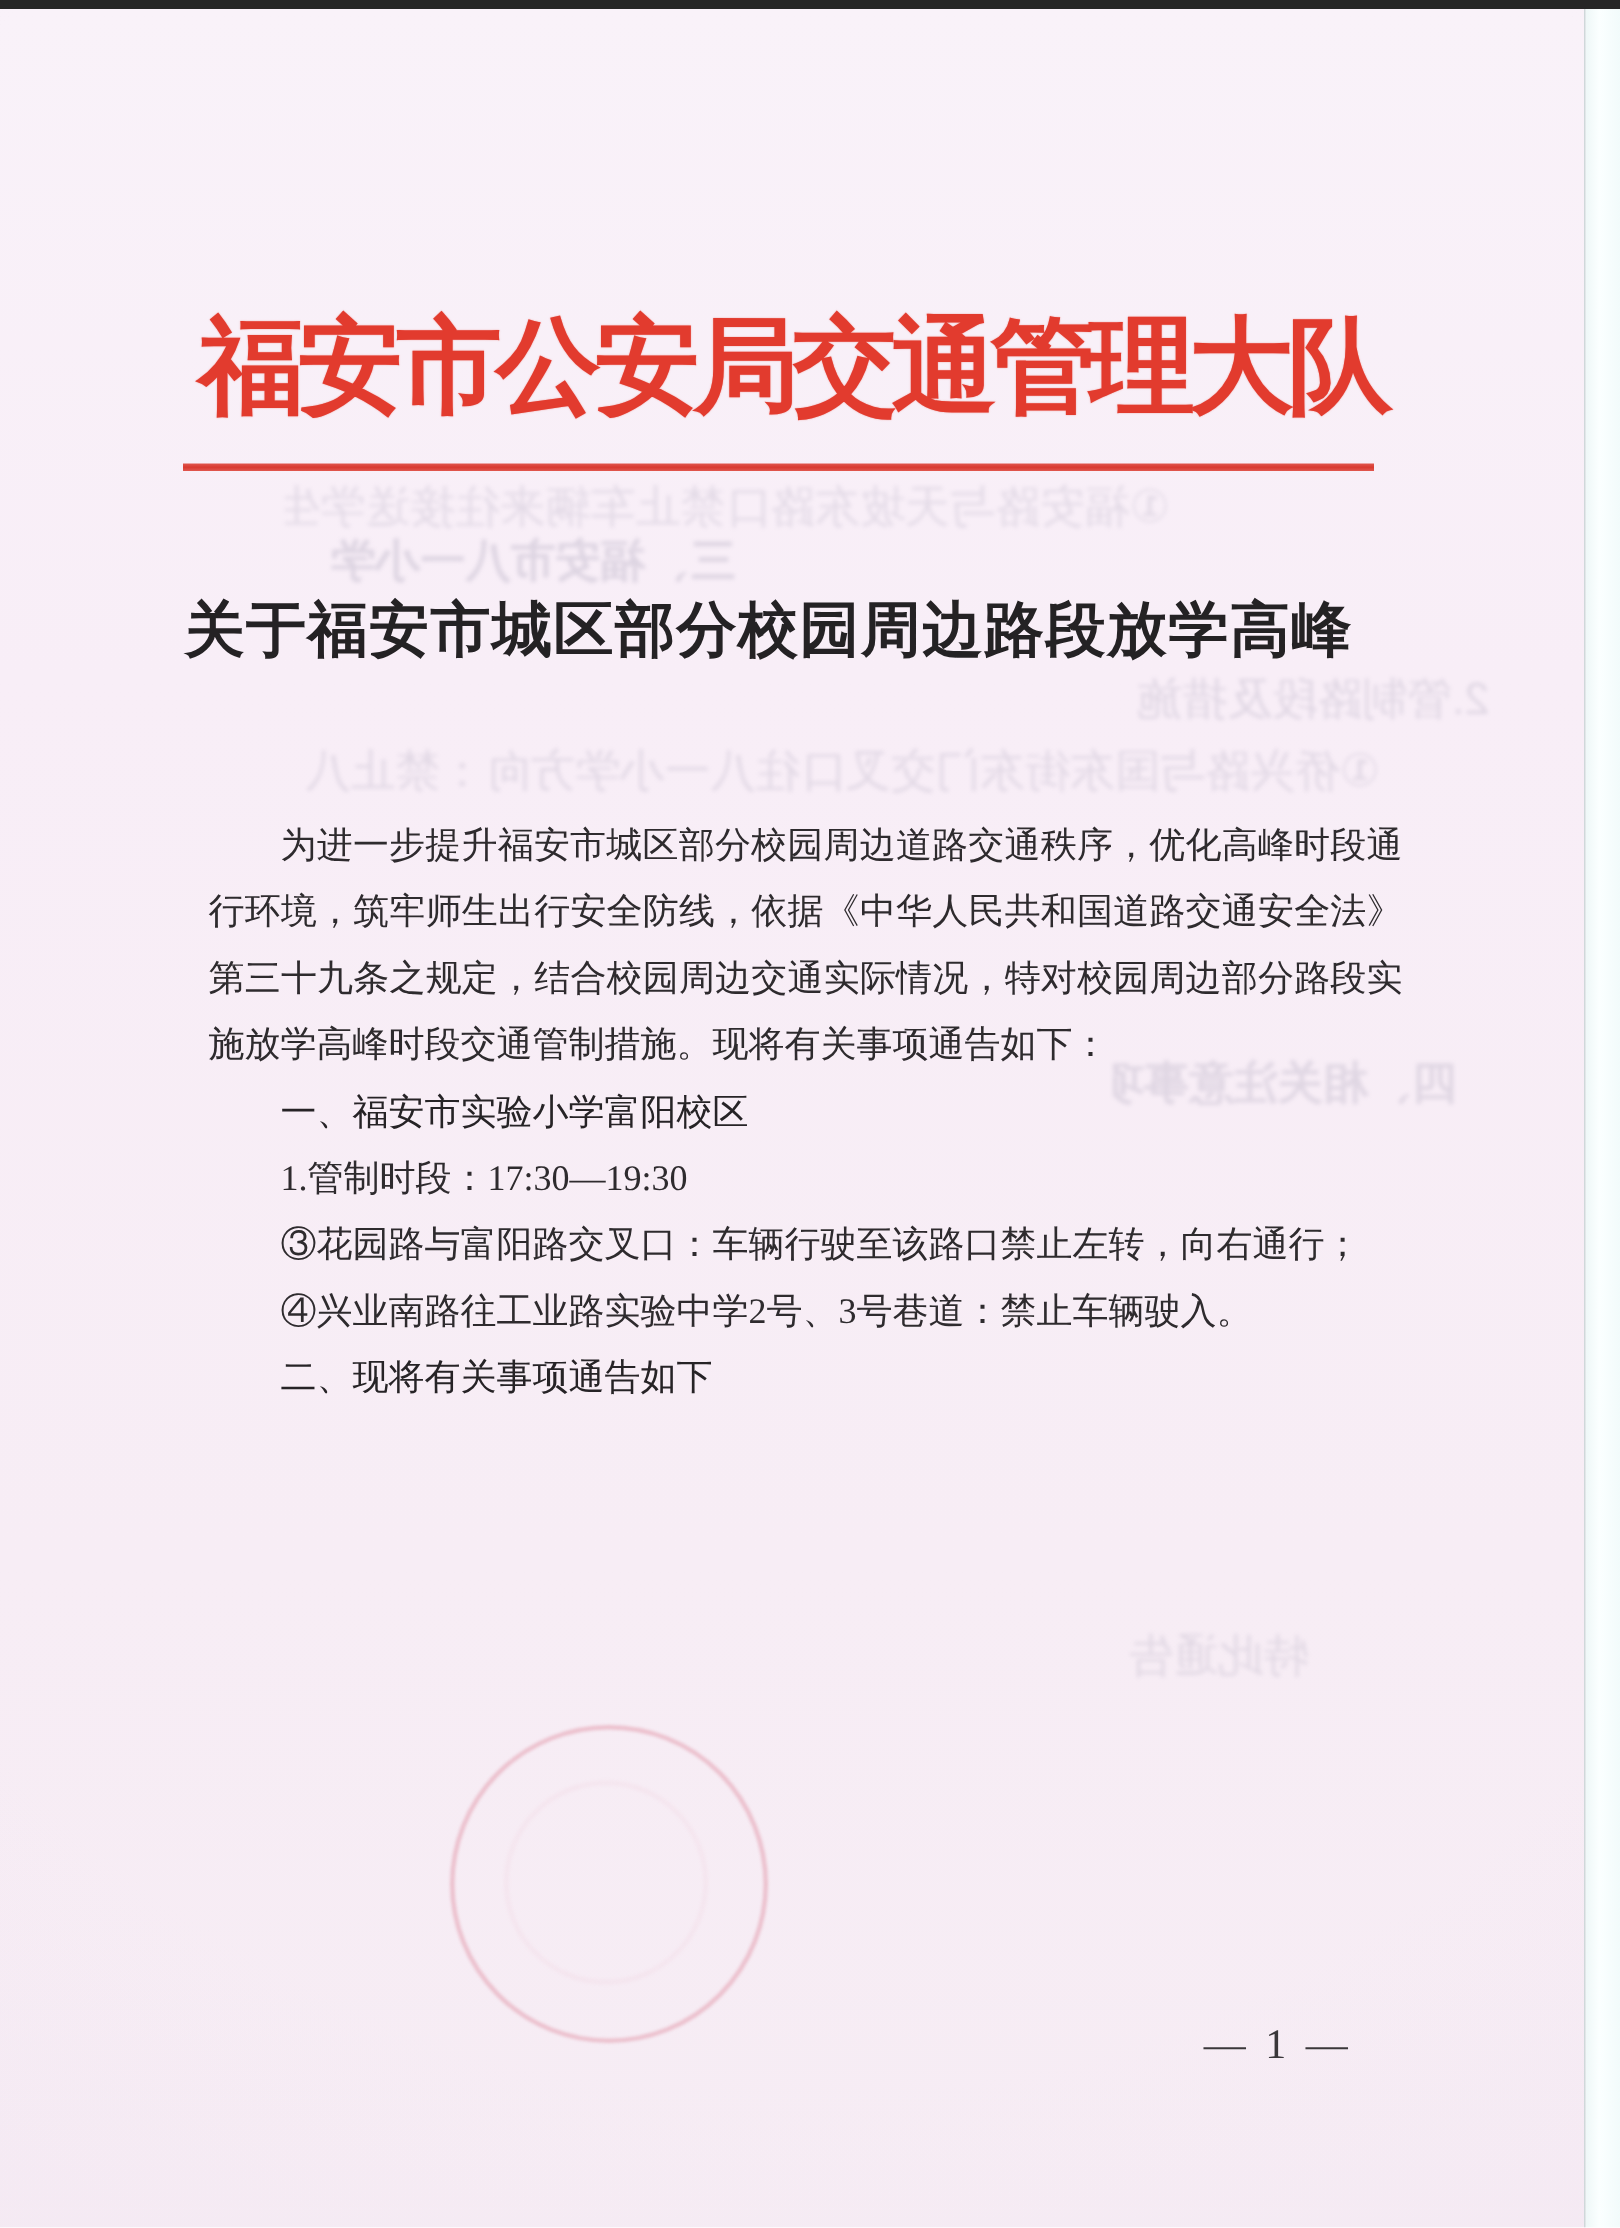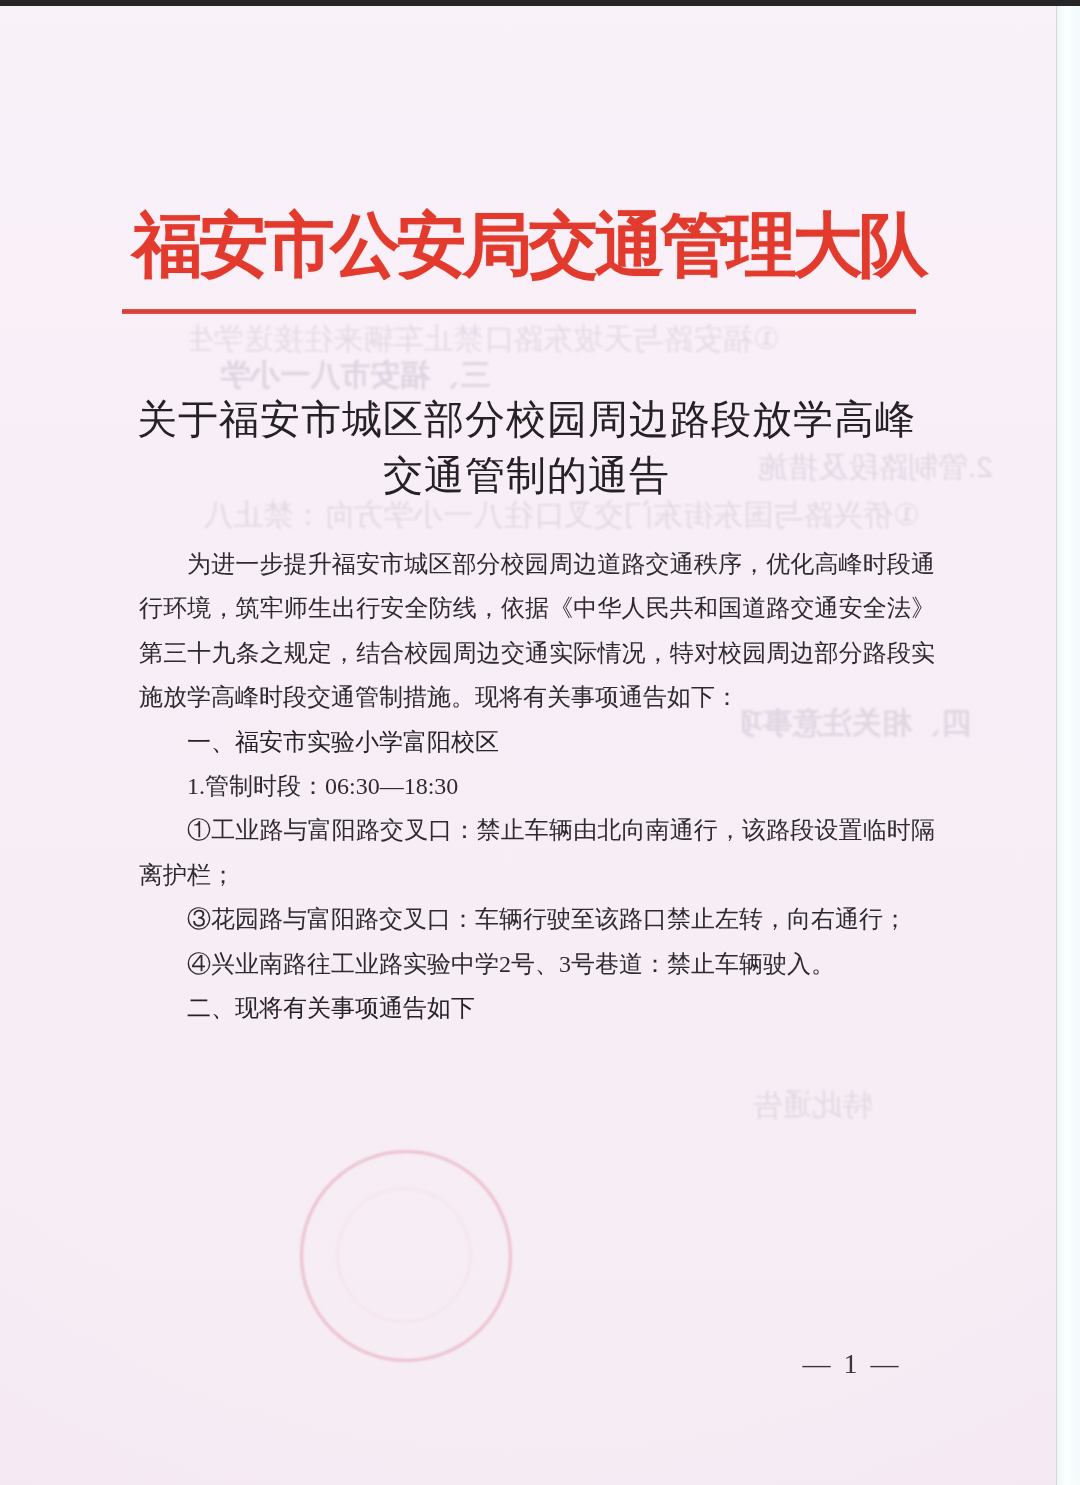--- a/index.html
+++ b/index.html
@@ -28,22 +28,22 @@
     font-size:70px;font-weight:bold;letter-spacing:-4px;line-height:100px;
     color:#e23b2e;
     text-shadow:0 0 1px rgba(226,59,46,.55);
     font-family:"Liberation Serif","DejaVu Serif",serif;
   }
   .red-divider{
     position:absolute;left:122px;top:309px;width:794px;height:5px;
     background:linear-gradient(180deg,#e0574f 0%,#d93a30 50%,#e0574f 100%);
   }
   .doc-title{
-    position:absolute;left:98px;top:392px;width:857px;
-    text-align:center;font-size:40px;font-weight:normal;line-height:56px;
+    position:absolute;left:84px;top:392px;width:857px;
+    text-align:center;font-size:40px;font-weight:bold;line-height:56px;
     color:#242224;letter-spacing:1px;
     font-family:"Liberation Serif","DejaVu Serif",serif;
   }
   .body-text{
     position:absolute;left:139px;top:542px;width:796px;
     font-size:24px;line-height:44.4px;color:#2e2b2e;
     text-align:justify;
     font-family:"Liberation Serif","DejaVu Serif",serif;
   }
   .body-text p{margin:0;text-indent:2em;}
@@ -100,29 +100,27 @@
   <div class="bleed" style="left:742px;top:1088px;width:130px;opacity:.28;">特此通告</div>
 
   <div class="stamp-circle"></div>
   <div class="stamp-circle-inner"></div>
 
   <div class="org-header">福安市公安局交通管理大队</div>
   <div class="red-divider"></div>
 
   <div class="doc-title">
     <div>关于福安市城区部分校园周边路段放学高峰</div>
-    <div>交通管制的通告</div>
   </div>
 
   <div class="body-text">
     <p>为进一步提升福安市城区部分校园周边道路交通秩序，优化高峰时段通行环境，筑牢师生出行安全防线，依据《中华人民共和国道路交通安全法》第三十九条之规定，结合校园周边交通实际情况，特对校园周边部分路段实施放学高峰时段交通管制措施。现将有关事项通告如下：</p>
 
     <p class="section-heading">一、福安市实验小学富阳校区</p>
-    <p>1.管制时段：06:30—18:30</p>
-    <p>①工业路与富阳路交叉口：禁止车辆由北向南通行，该路段设置临时隔离护栏；</p>
+    <p>1.管制时段：17:30—19:30</p>
     <p>③花园路与富阳路交叉口：车辆行驶至该路口禁止左转，向右通行；</p>
     <p>④兴业南路往工业路实验中学2号、3号巷道：禁止车辆驶入。</p>
 
     <p class="section-heading">二、现将有关事项通告如下</p>
   </div>
 
   <div class="page-number">— 1 —</div>
 
 </div>
 

